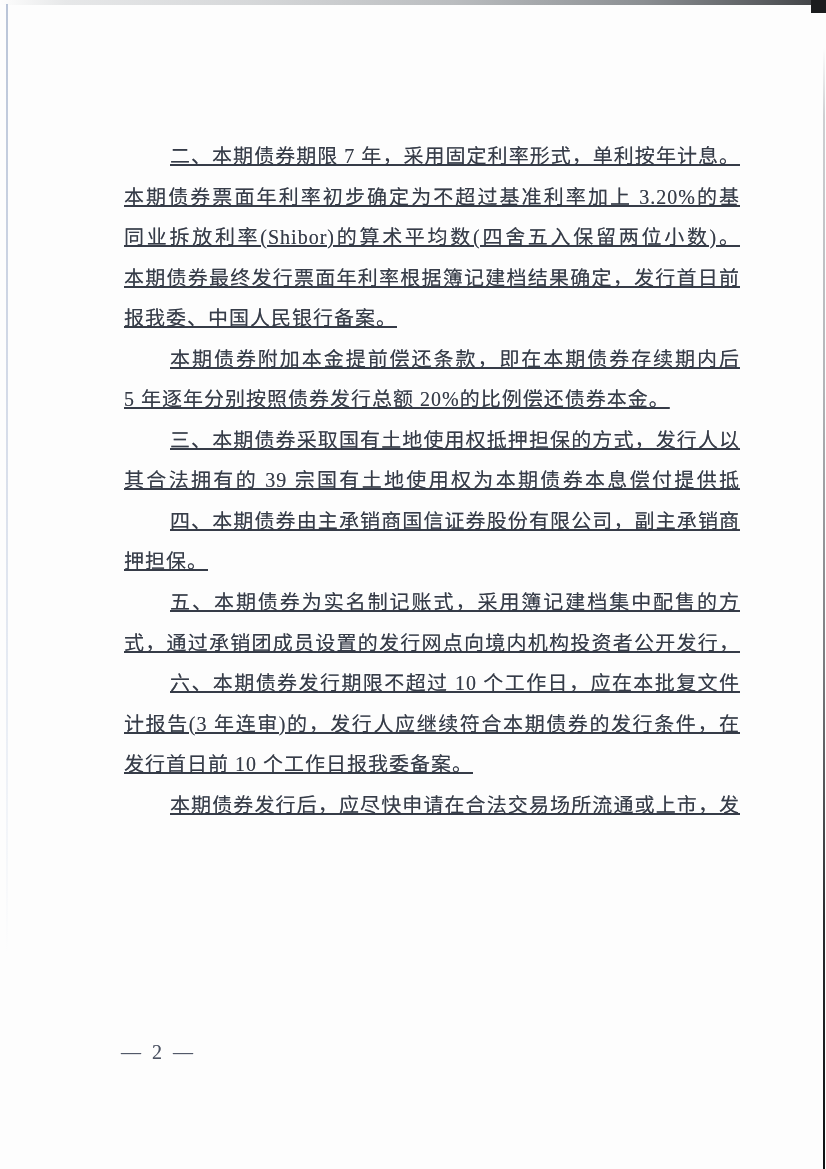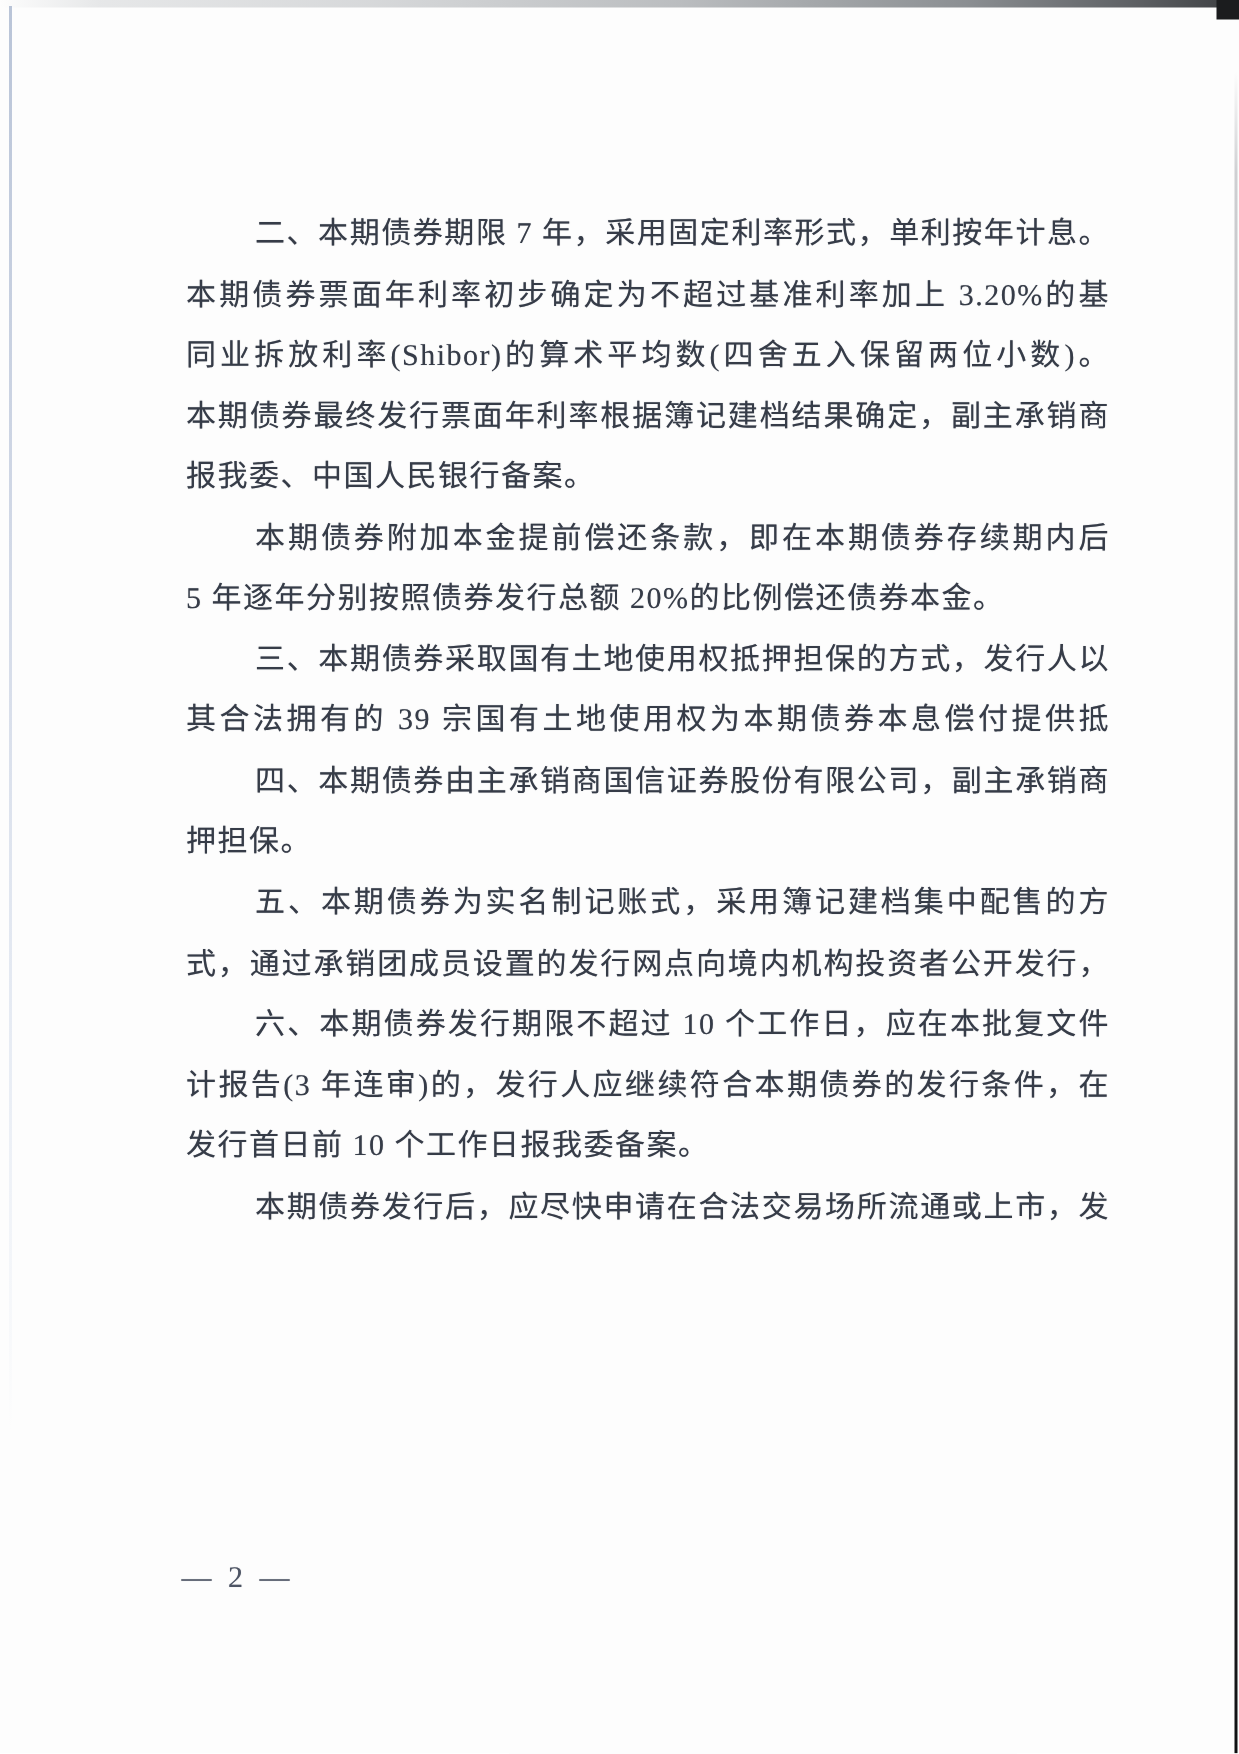--- a/index.html
+++ b/index.html
@@ -71,20 +71,21 @@
     font-size: 20px;
     letter-spacing: 1px;
     text-shadow: 0 0 0.5px rgba(54,60,72,0.55);
   }
   .line {
     height: 40.55px;
     line-height: 40.55px;
     text-align: justify;
     text-align-last: justify;
     overflow: visible;
+    text-decoration: underline;
   }
   .line.no-justify {
     text-align-last: left;
   }
   .line.indent {
     text-indent: 46px;
   }
   .page-number {
     position: absolute;
     left: 121px; top: 1032px;
@@ -103,21 +104,21 @@
   <div class="top-strip"></div>
   <div class="corner-block"></div>
   <div class="left-line"></div>
   <div class="right-line"></div>
 
   <div class="text-block">
 
   <div class="line indent">二、本期债券期限 7 年，采用固定利率形式，单利按年计息。</div>
       <div class="line">本期债券票面年利率初步确定为不超过基准利率加上 3.20%的基</div>
       <div class="line">同业拆放利率(Shibor)的算术平均数(四舍五入保留两位小数)。</div>
-      <div class="line">本期债券最终发行票面年利率根据簿记建档结果确定，副主承销商</div>
+      <div class="line">本期债券最终发行票面年利率根据簿记建档结果确定，发行首日前</div>
       <div class="line no-justify">报我委、中国人民银行备案。</div>
       <div class="line indent">本期债券附加本金提前偿还条款，即在本期债券存续期内后</div>
       <div class="line no-justify">5 年逐年分别按照债券发行总额 20%的比例偿还债券本金。</div>
       <div class="line indent">三、本期债券采取国有土地使用权抵押担保的方式，发行人以</div>
       <div class="line">其合法拥有的 39 宗国有土地使用权为本期债券本息偿付提供抵</div>
       <div class="line indent">四、本期债券由主承销商国信证券股份有限公司，副主承销商</div>
       <div class="line no-justify">押担保。</div>
       <div class="line indent">五、本期债券为实名制记账式，采用簿记建档集中配售的方</div>
       <div class="line">式，通过承销团成员设置的发行网点向境内机构投资者公开发行，</div>
       <div class="line indent">六、本期债券发行期限不超过 10 个工作日，应在本批复文件</div>

